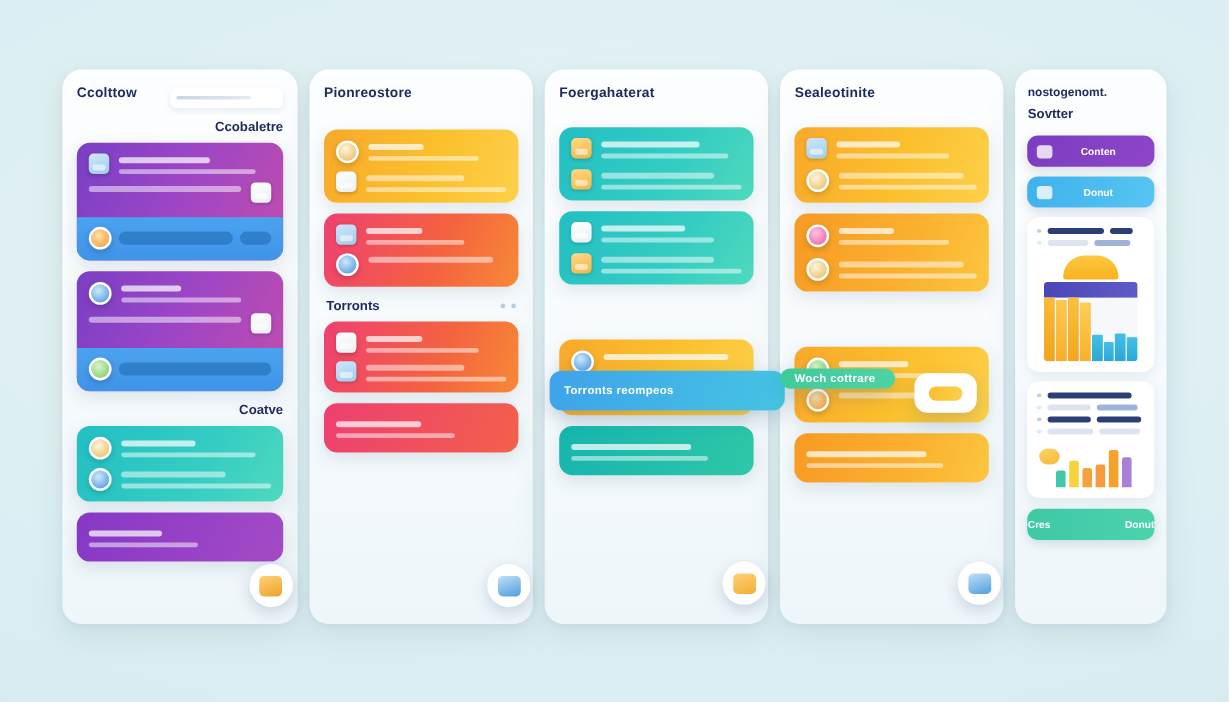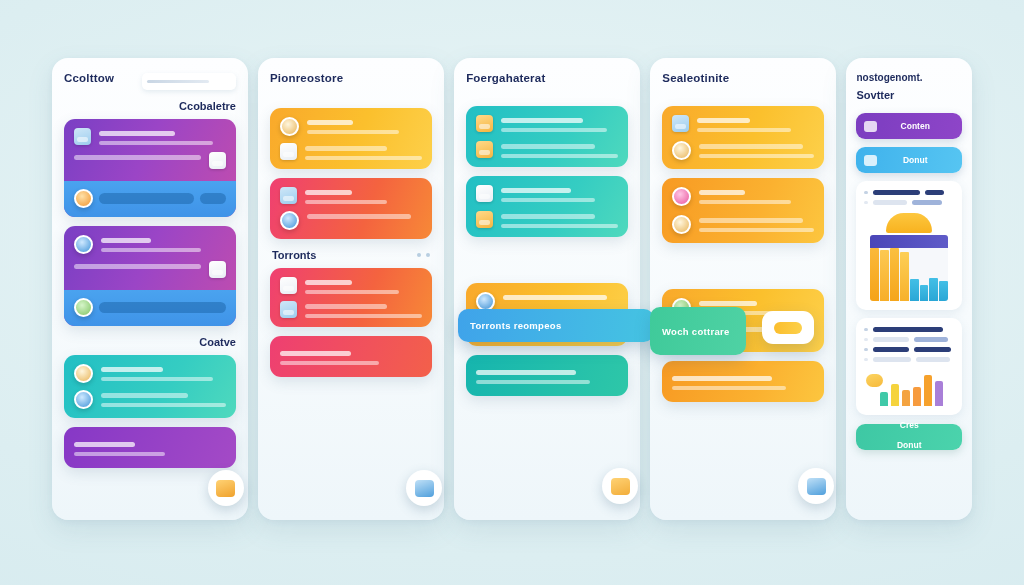--- a/index.html
+++ b/index.html
@@ -182,21 +182,21 @@
     letter-spacing: .3px;
     box-shadow: 0 6px 16px rgba(50,90,130,.22);
     filter: blur(.2px);
     z-index: 20;
   }
   .chip-blue {
     left: 458px; top: 309px; width: 196px; height: 33px;
     background: linear-gradient(100deg,#3fa3ea 0%, #45c4e2 100%);
   }
   .chip-green {
-    left: 650px; top: 307px; width: 96px; height: 48px;
+    left: 650px; top: 307px; width: 96px; height: 17px;
     background: linear-gradient(100deg,#3fca9a 0%, #4fd2a4 100%);
   }
   .mini-pop {
     position: absolute;
     left: 762px; top: 311px; width: 52px; height: 33px;
     background: #ffffff; border-radius: 11px;
     box-shadow: 0 6px 16px rgba(50,90,130,.20);
     display: flex; align-items: center; justify-content: center;
     z-index: 21;
   }
@@ -276,23 +276,22 @@
     position: absolute; left: 2px; top: 4px;
     width: 17px; height: 13px; border-radius: 9px;
     background: linear-gradient(160deg,#fcd462,#f6b93b);
   }
   .mini-bars { display: flex; align-items: flex-end; gap: 3px; height: 100%; }
   .mbar { width: 8px; border-radius: 2px 2px 0 0; }
 
   .side-cta {
     height: 26px; border-radius: 9px; margin-top: 9px;
     background: linear-gradient(100deg,#3ec8a4,#4bd3ac);
-    display: flex; align-items: center; justify-content: flex-end; gap: 10px;
+    display: flex; align-items: center; justify-content: space-between; gap: 10px;
     box-shadow: 0 3px 9px rgba(70,130,120,.22);
-    flex-direction: column;
   }
   .side-cta span {
     font-size: 8.5px; font-weight: bold; color: #ffffff; filter: blur(.2px);
   }
 </style>
 </head>
 <body>
 
 <div class="board">
 

